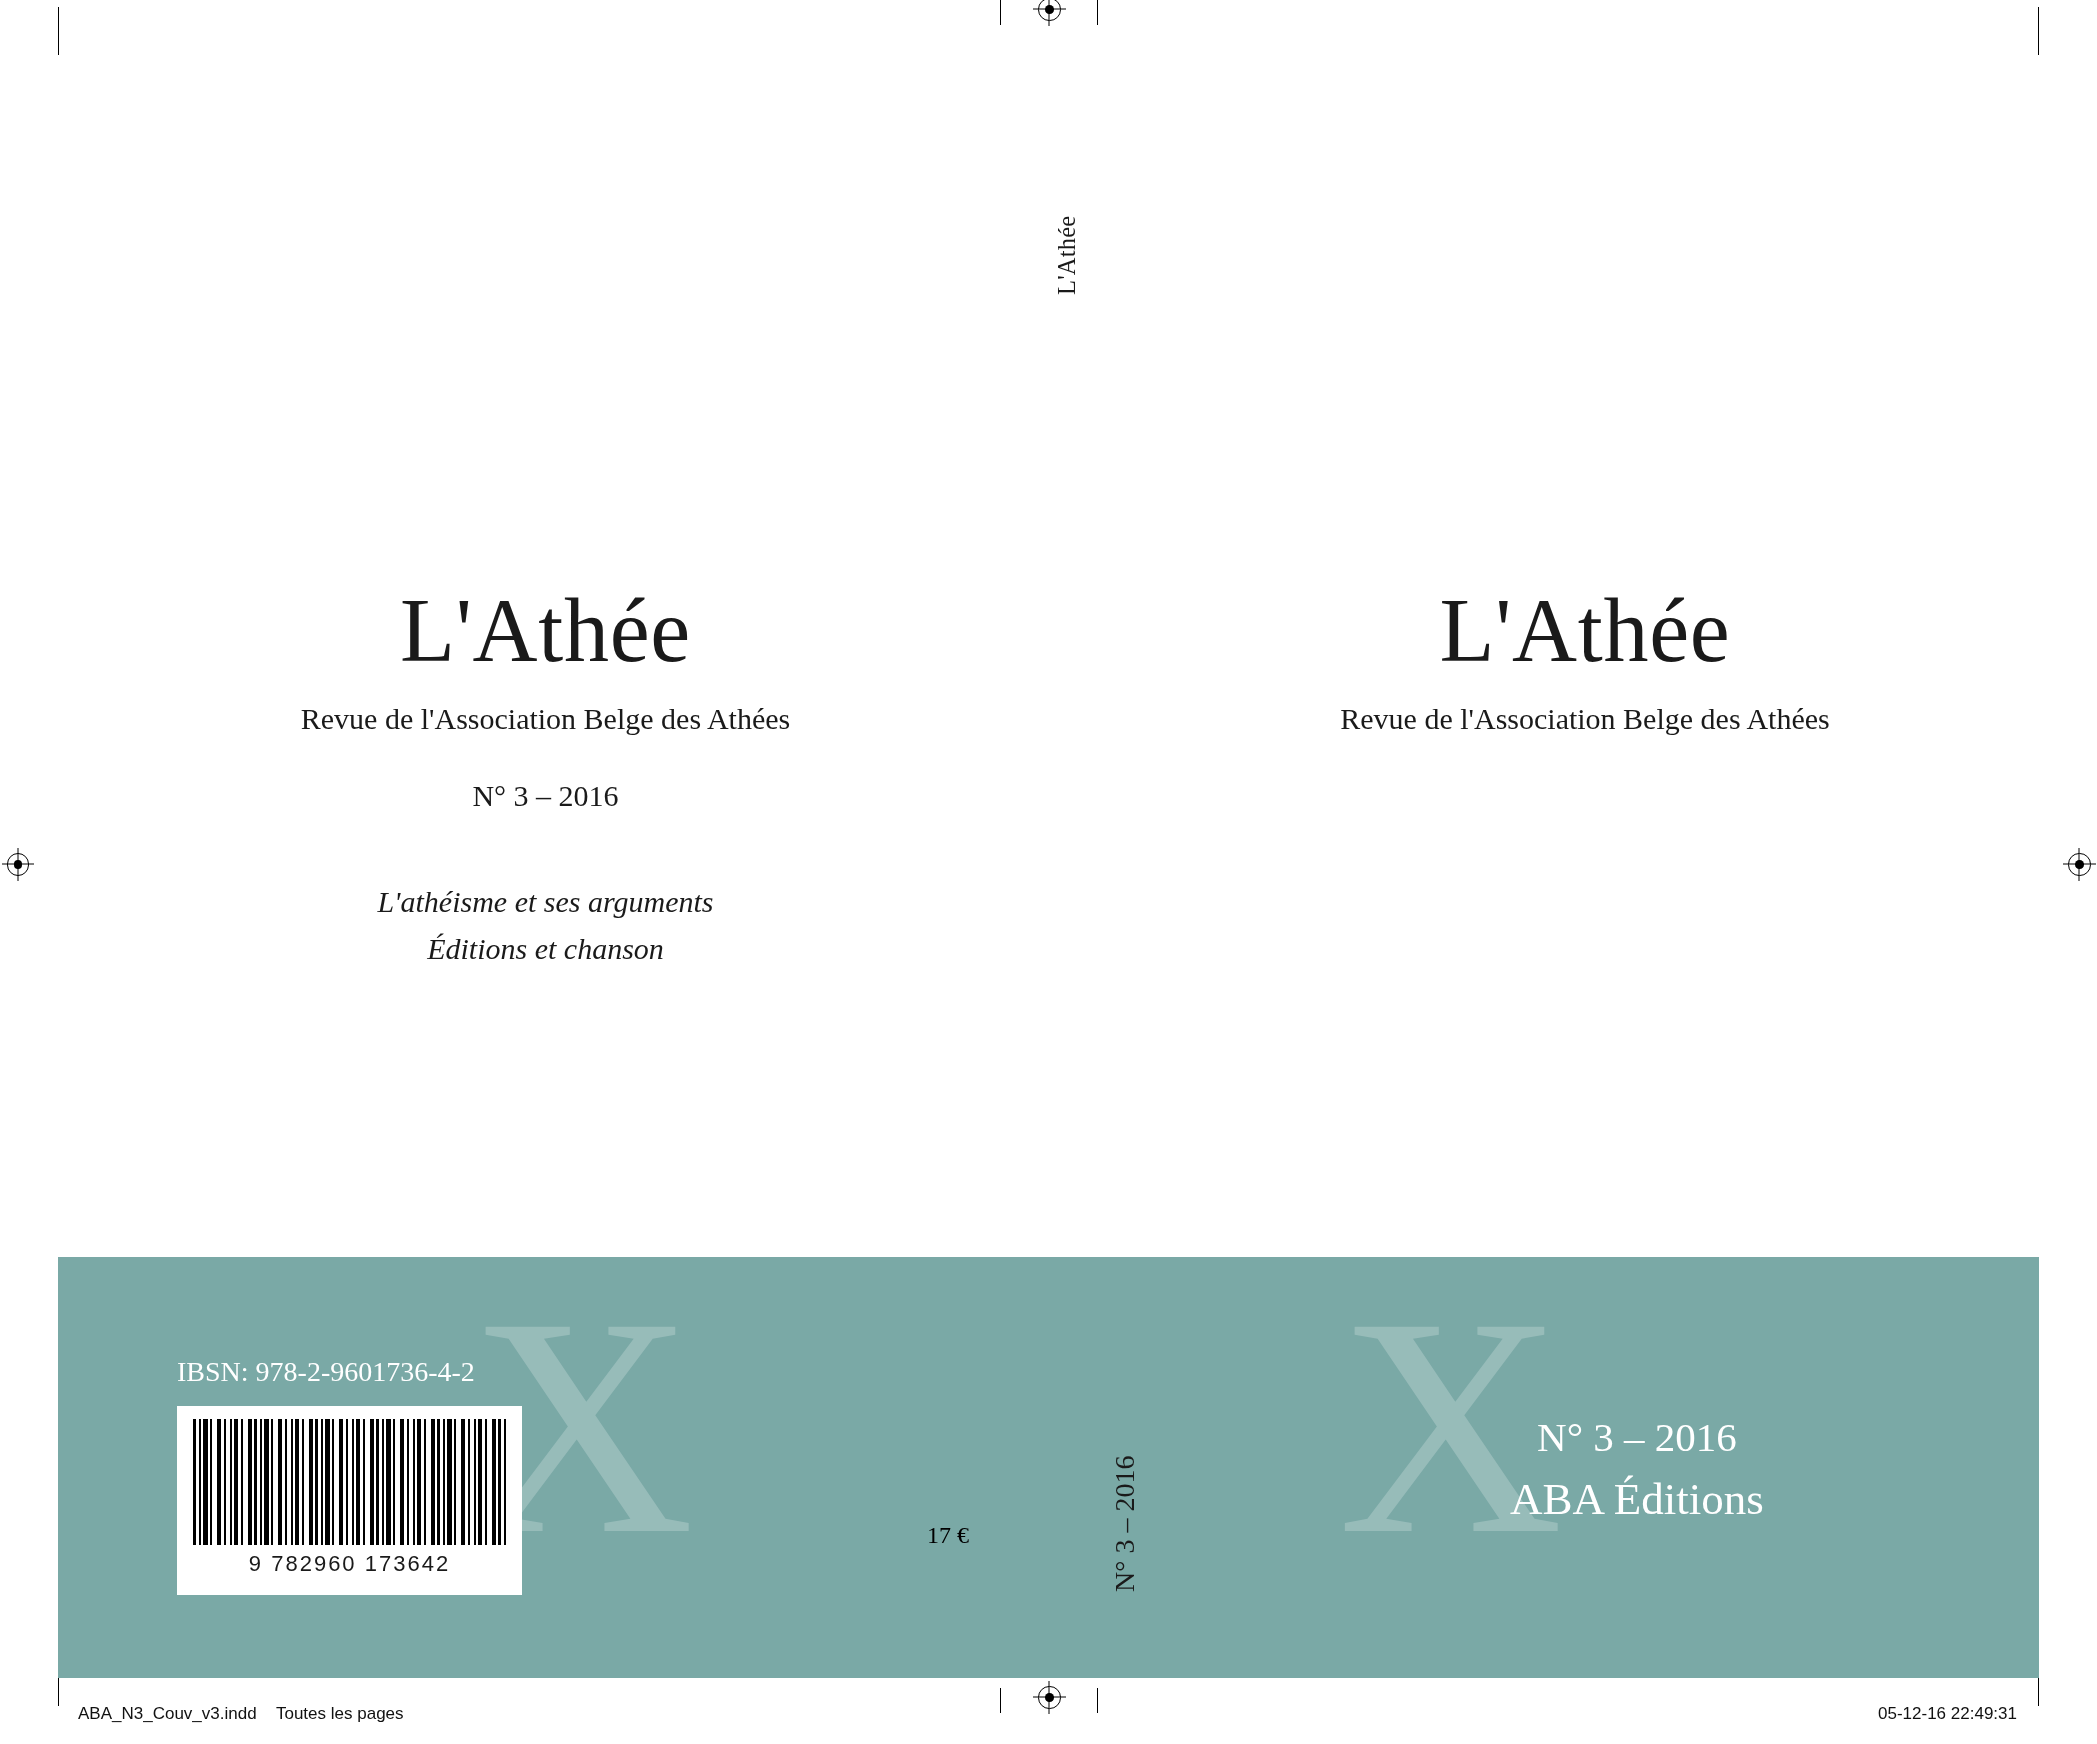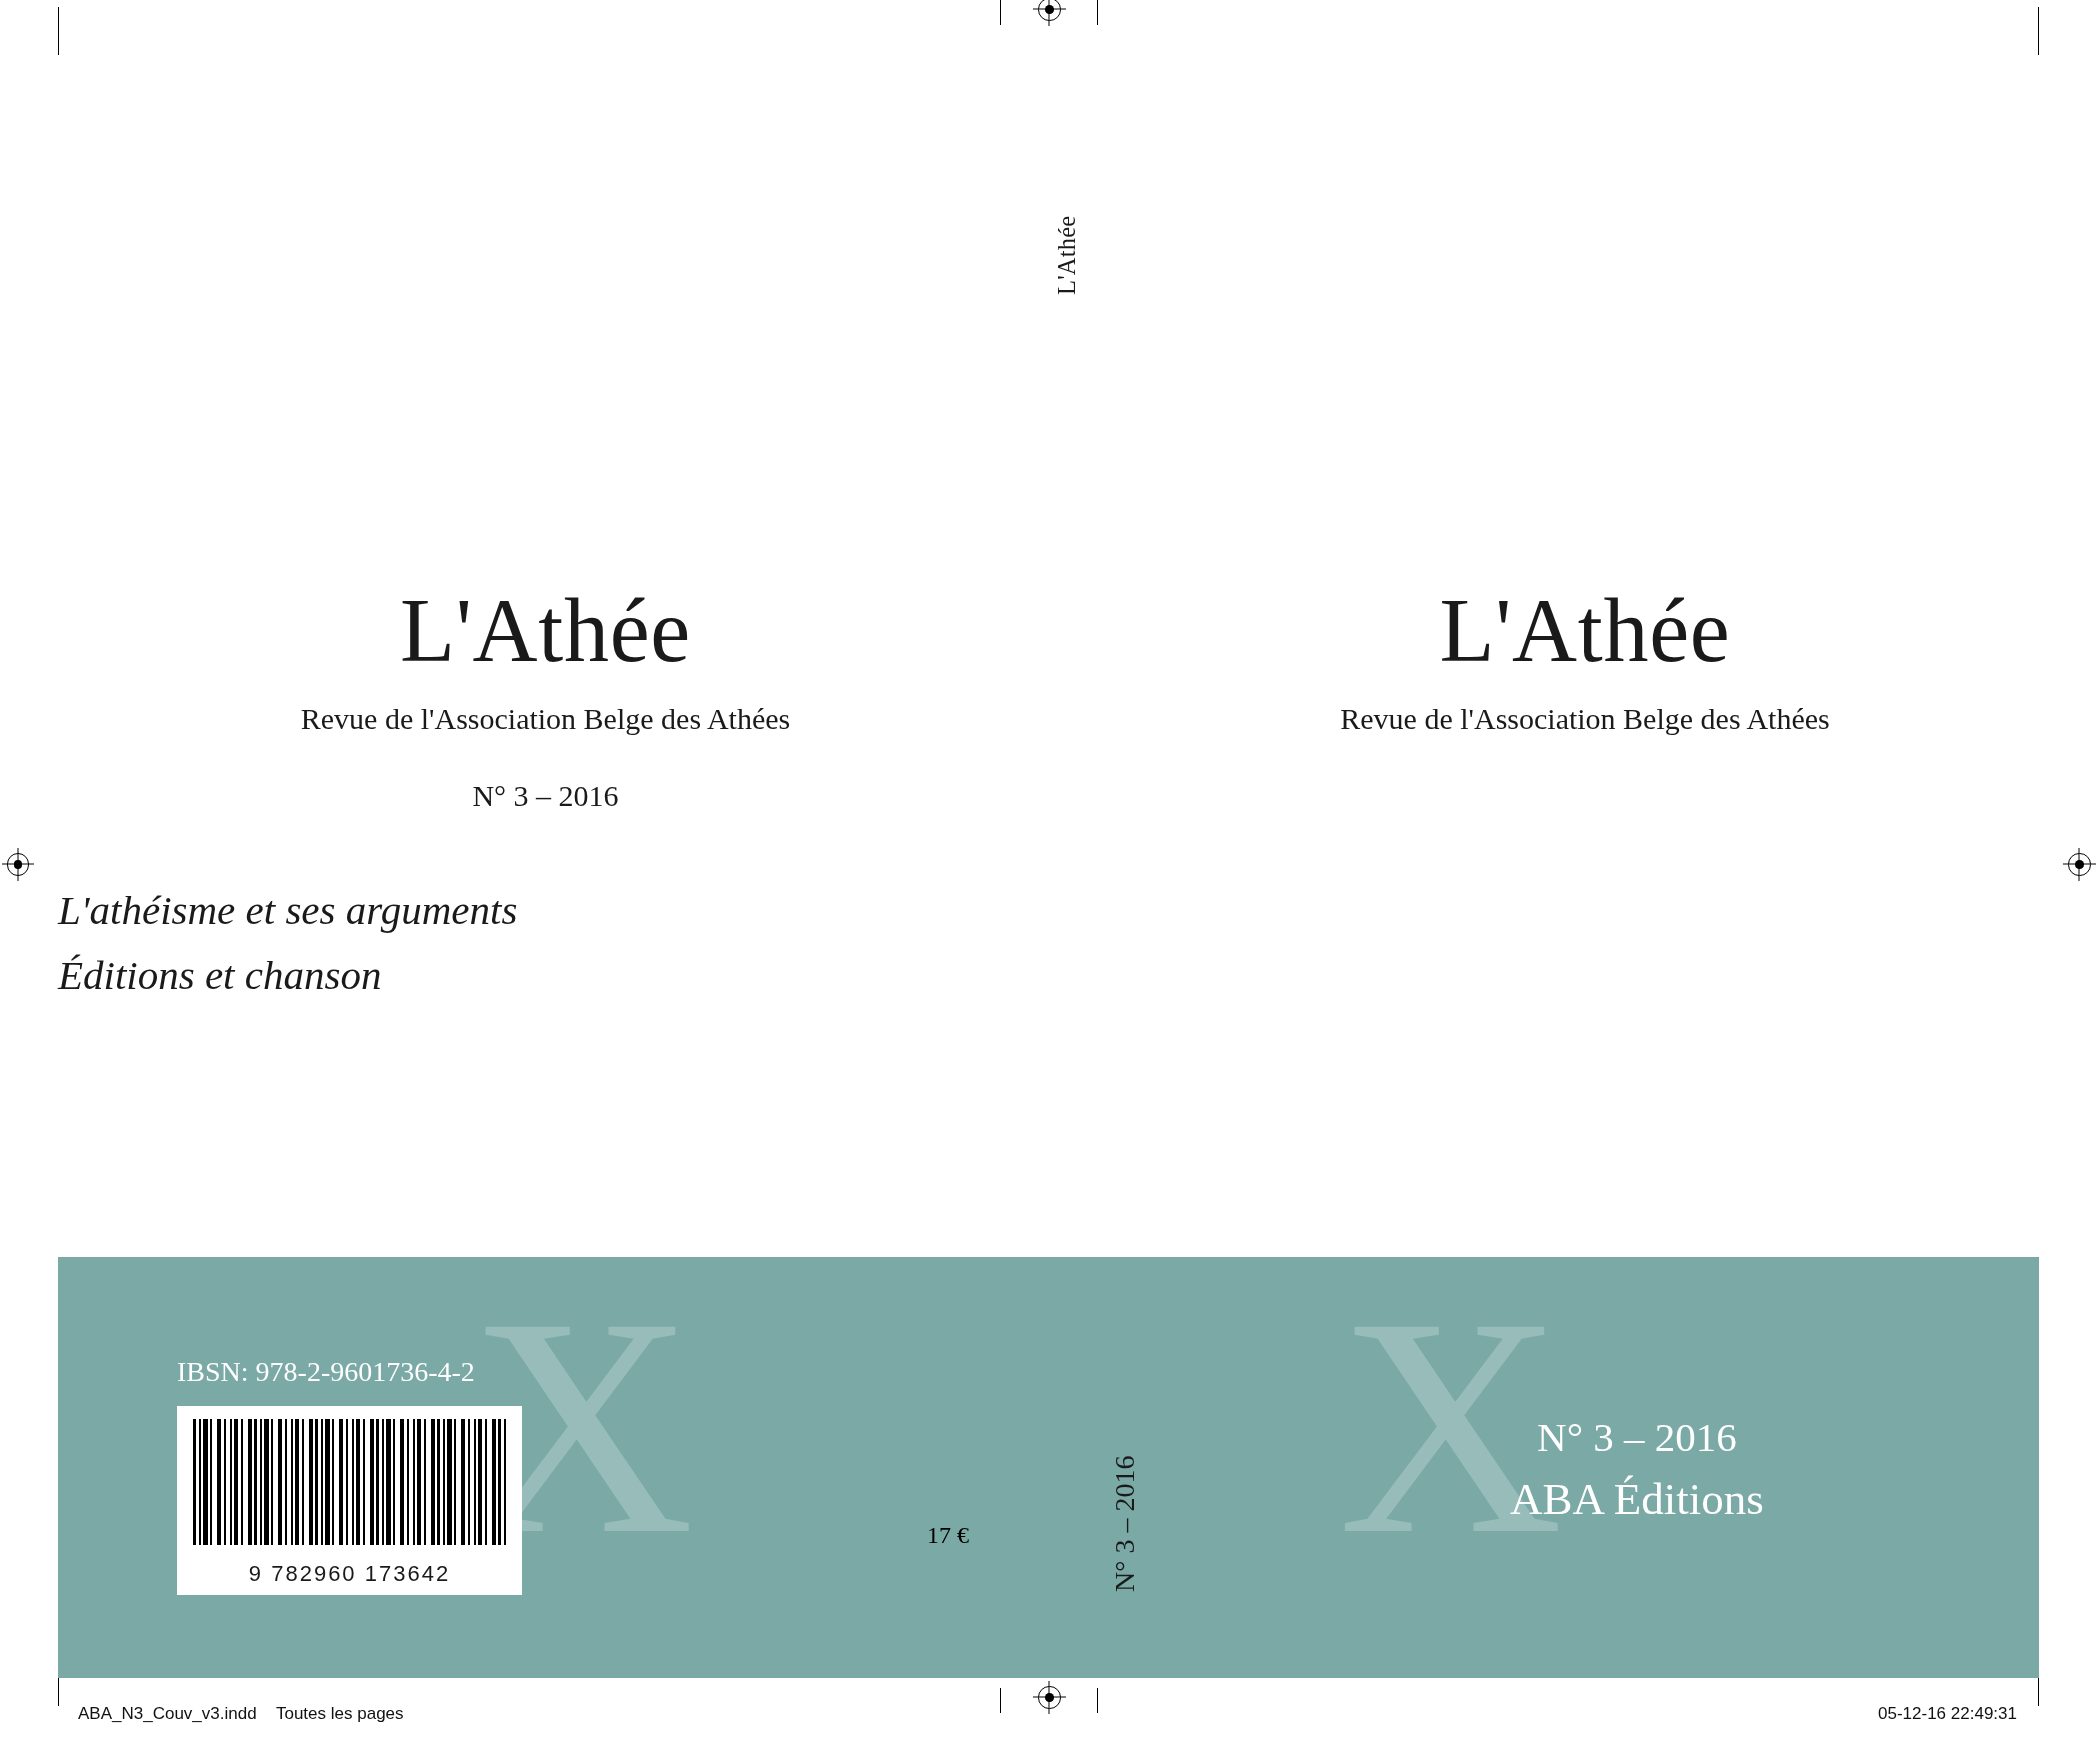--- a/index.html
+++ b/index.html
@@ -113,22 +113,23 @@
     right: 0;
     top: 743px;
     text-align: center;
     font-size: 30px;
   }
   .bc-topics {
     position: absolute;
     left: 0;
     right: 0;
     top: 842px;
+    text-align: center;
     font-style: italic;
-    font-size: 41px;
+    font-size: 30px;
     line-height: 1.58;
   }
 
   
   .front-cover {
     position: absolute;
     left: 1074px;
     top: 0;
     width: 906px;
     height: 1194px;
@@ -196,21 +197,21 @@
     width: 100%;
     background:
       repeating-linear-gradient(to right,
         #000 0px, #000 2.7px, #fff 2.7px, #fff 6px,
         #000 6px, #000 8px, #fff 8px, #fff 10px,
         #000 10px, #000 14.6px, #fff 14.6px, #fff 17px,
         #000 17px, #000 19px, #fff 19px, #fff 24px,
         #000 24px, #000 28px, #fff 28px, #fff 30.5px);
   }
   .barcode-digits {
-    margin-top: 16px;
+    margin-top: 6px;
     text-align: center;
     font-size: 22px;
     letter-spacing: 2px;
     font-family: "Liberation Sans", sans-serif;
   }
   .price {
     position: absolute;
     left: 869px;
     top: 265px;
     font-size: 24px;

